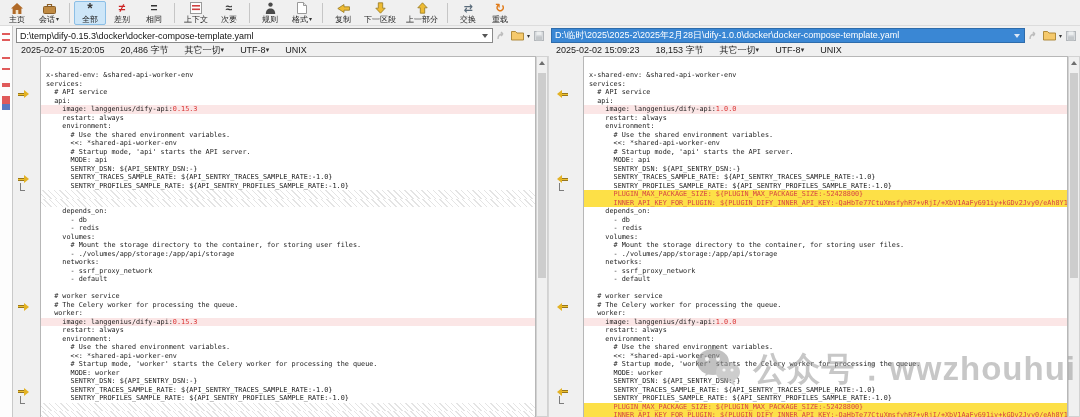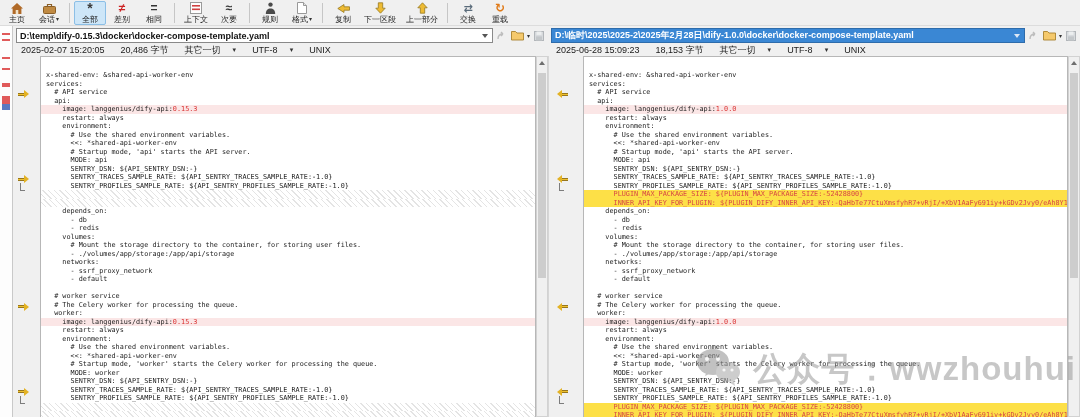--- a/index.html
+++ b/index.html
@@ -22,32 +22,32 @@
   .g-neq{font-size:12px;font-weight:bold;color:#cc2222;}
   .g-eq{font-size:12px;font-weight:bold;color:#333;}
   .g-apx{font-size:12px;font-weight:bold;color:#333;}
   .g-swap{font-size:11px;font-weight:bold;color:#5a6b7a;}
   .g-rel{font-size:12px;font-weight:bold;color:#e07a18;}
 
   
   .fheader{position:absolute;top:26px;height:30px;background:#f0f0f0;}
   .fheader.left{left:13px;width:535px;}
   .fheader.right{left:548px;width:532px;}
-  .pathrow{position:absolute;left:3px;right:2px;top:2px;height:15px;display:flex;align-items:center;gap:2px;font-weight:bold;}
+  .pathrow{position:absolute;left:3px;right:2px;top:2px;height:15px;display:flex;align-items:center;gap:2px;}
   .pathbox{flex:1;height:15px;border:1px solid #898989;background:#fff;display:flex;align-items:center;
            padding:0 2px 0 3px;font-size:9px;color:#111;white-space:nowrap;overflow:hidden;}
   .pathbox.selected{background:#3a87d4;border-color:#2e6cab;color:#fff;align-items:center;}
   .pathtext{flex:1;overflow:hidden;white-space:nowrap;}
   .comboarrow{width:9px;display:flex;justify-content:center;align-items:center;}
   .comboarrow:after{content:"";border-left:3px solid transparent;border-right:3px solid transparent;border-top:4px solid #555;}
   .pathbox.selected .comboarrow:after{border-top-color:#dce8f5;}
   .hico{width:14px;height:14px;display:flex;align-items:center;justify-content:center;}
   .inforow{position:absolute;left:8px;top:18px;height:12px;display:flex;align-items:center;gap:16px;
            font-size:9px;color:#1a1a1a;white-space:nowrap;}
-  .dd{display:flex;align-items:center;gap:12px;}
+  .dd{display:flex;align-items:center;gap:0;}
   .dd .caret{font-size:7px;color:#333;}
 
   
   .overview{position:absolute;left:0;top:26px;width:13px;height:391px;background:#fdfdfd;border-right:1px solid #c9c9c9;}
   .ovmark{position:absolute;left:2px;width:8px;}
 
   
   .gutter{position:absolute;top:56px;bottom:0;background:#f0f0f0;}
   .gutter.left{left:13px;width:27px;}
   .gutter.right{left:548px;width:35px;border-left:1px solid #d6d6d6;}
@@ -302,21 +302,21 @@
       <span class="tdrop">▾</span>
       <span class="hico">
         <svg width="10" height="10" viewBox="0 0 10 10">
             <rect x="0.5" y="0.5" width="9" height="9" fill="#d7dadd" stroke="#b2b6ba"></rect>
             <rect x="2.5" y="0.5" width="5" height="3.4" fill="#eceeef"></rect>
             <rect x="2" y="5.4" width="6" height="4.1" fill="#c3c7ca"></rect>
           </svg>
       </span>
     </div>
     <div class="inforow">
-      <span>2025-06-28 15:09:23</span>
+      <span>2025-02-02 15:09:23</span>
       <span>18,153 字节</span>
       <span class="dd">
           <span>其它一切</span>
           <span class="caret">▾</span>
         </span>
       <span class="dd">
           <span>UTF-8</span>
           <span class="caret">▾</span>
         </span>
       <span>UNIX</span>

